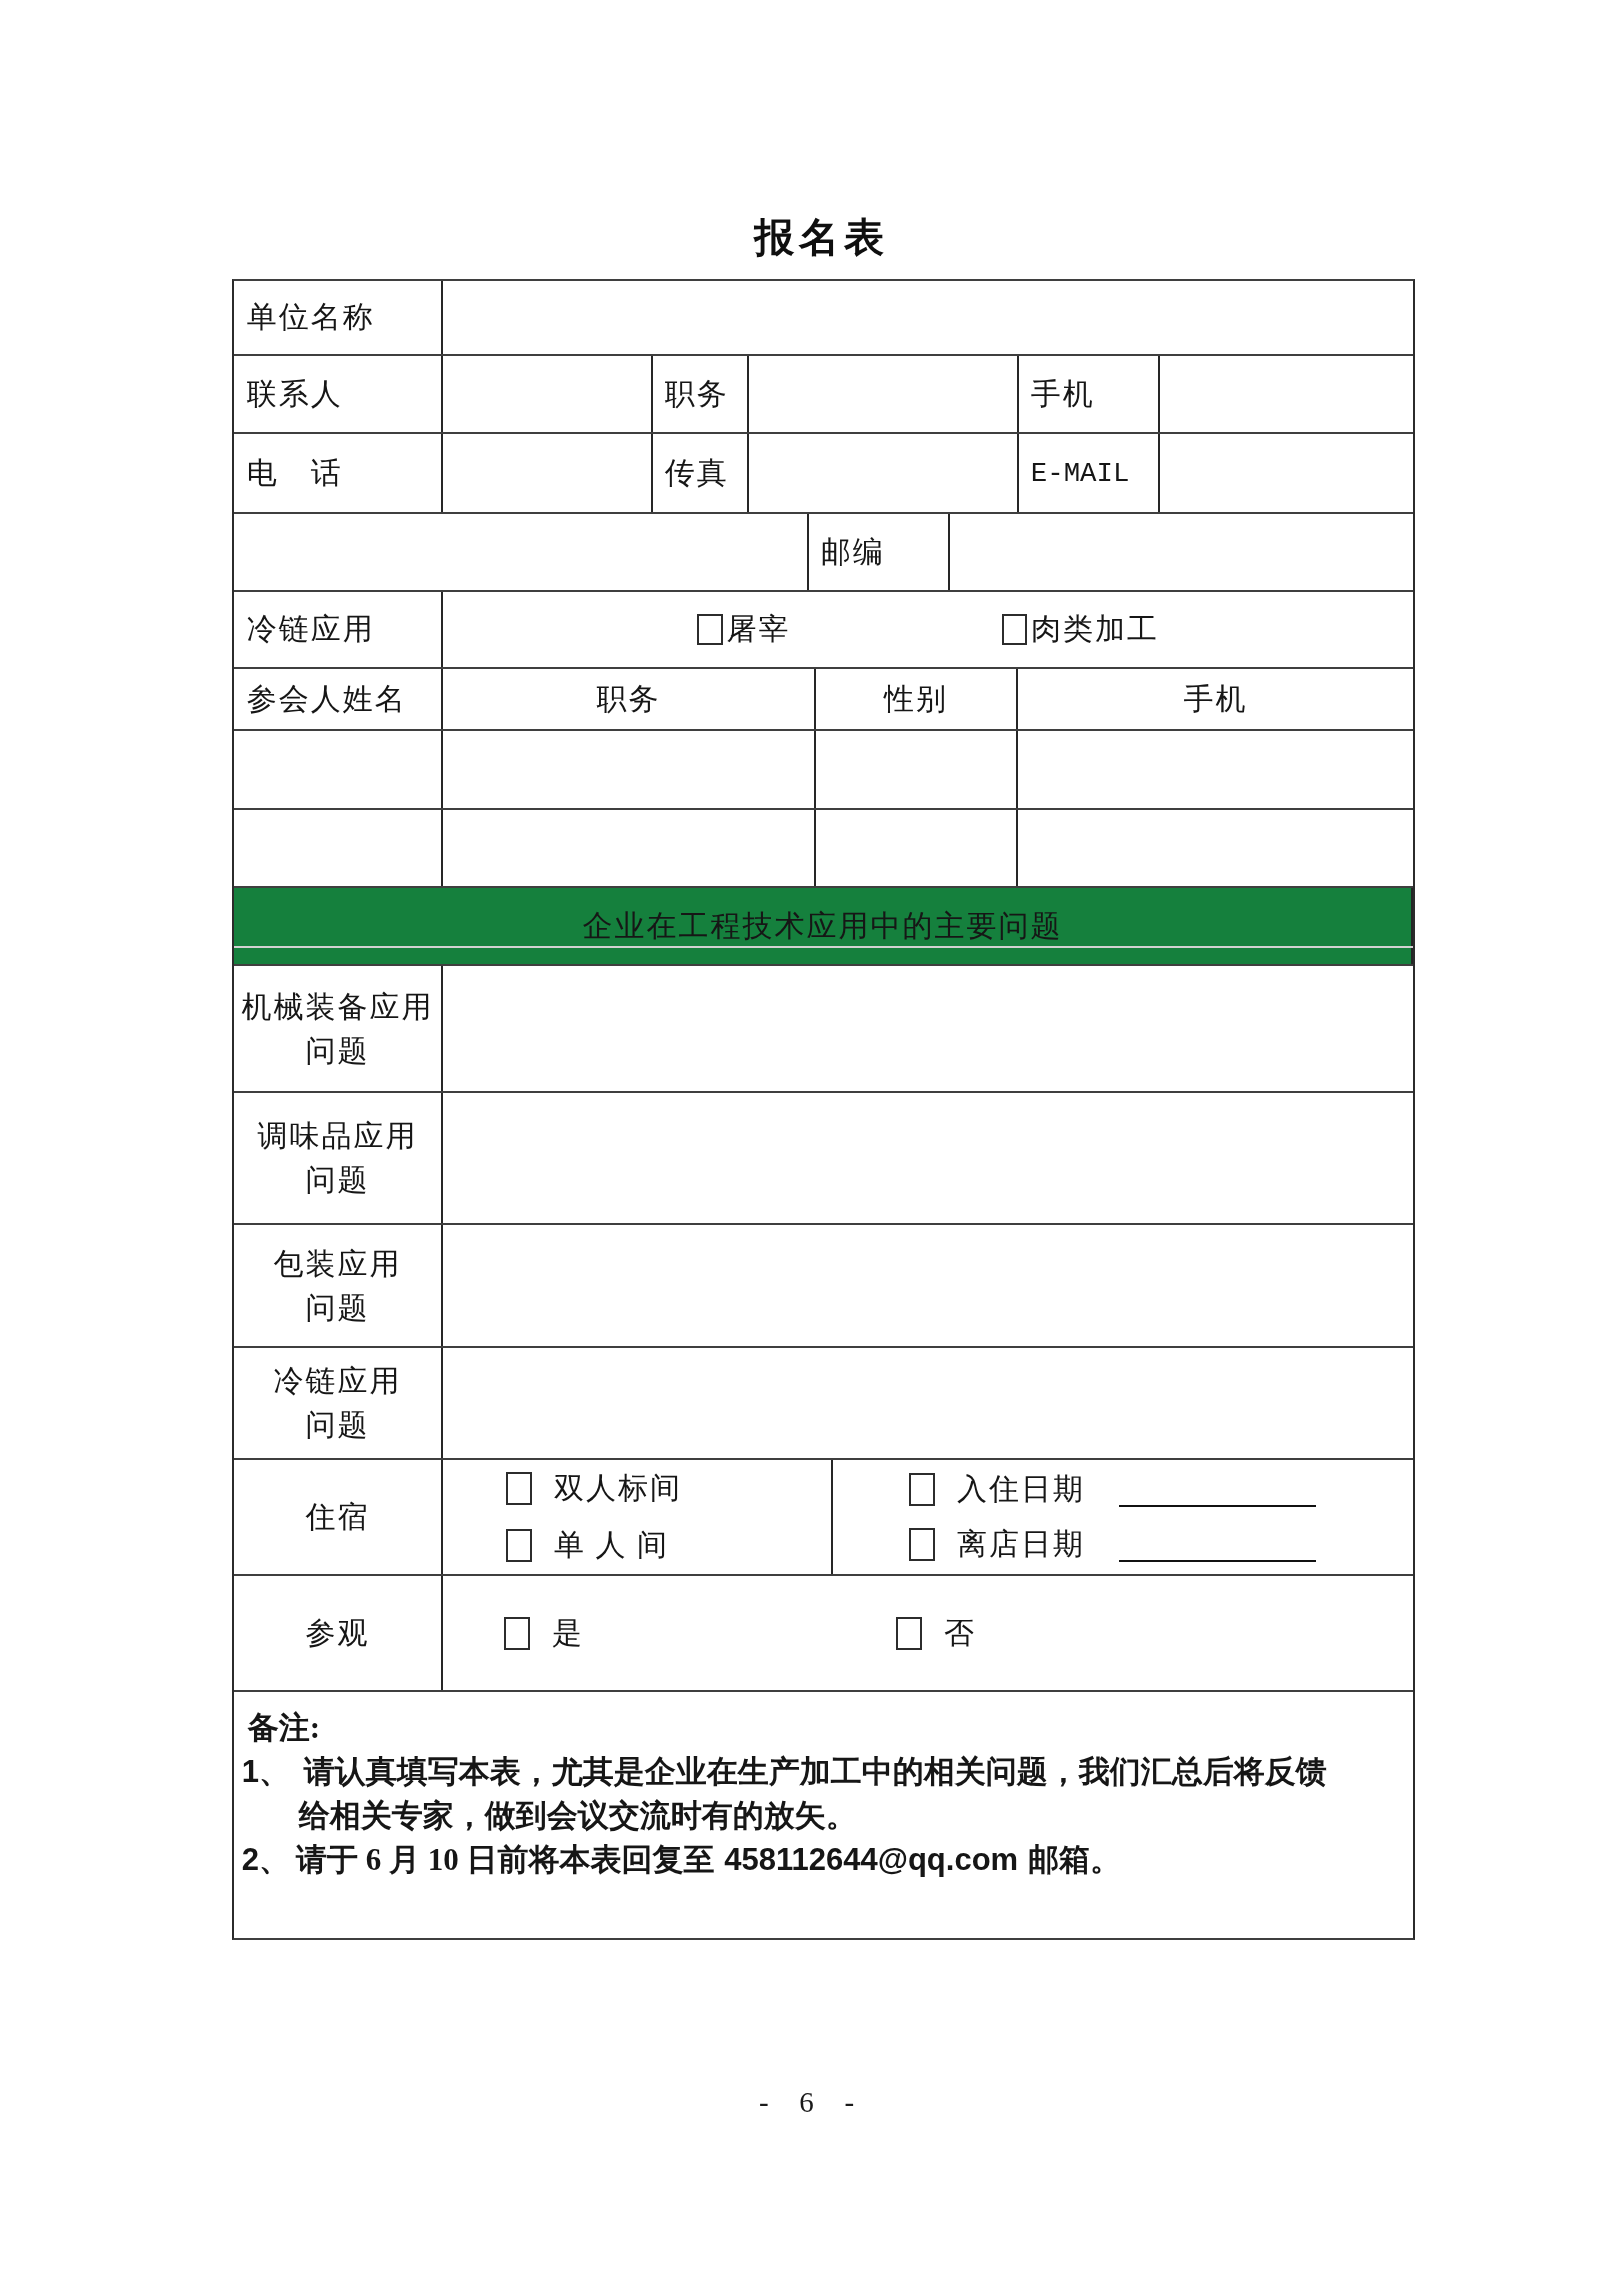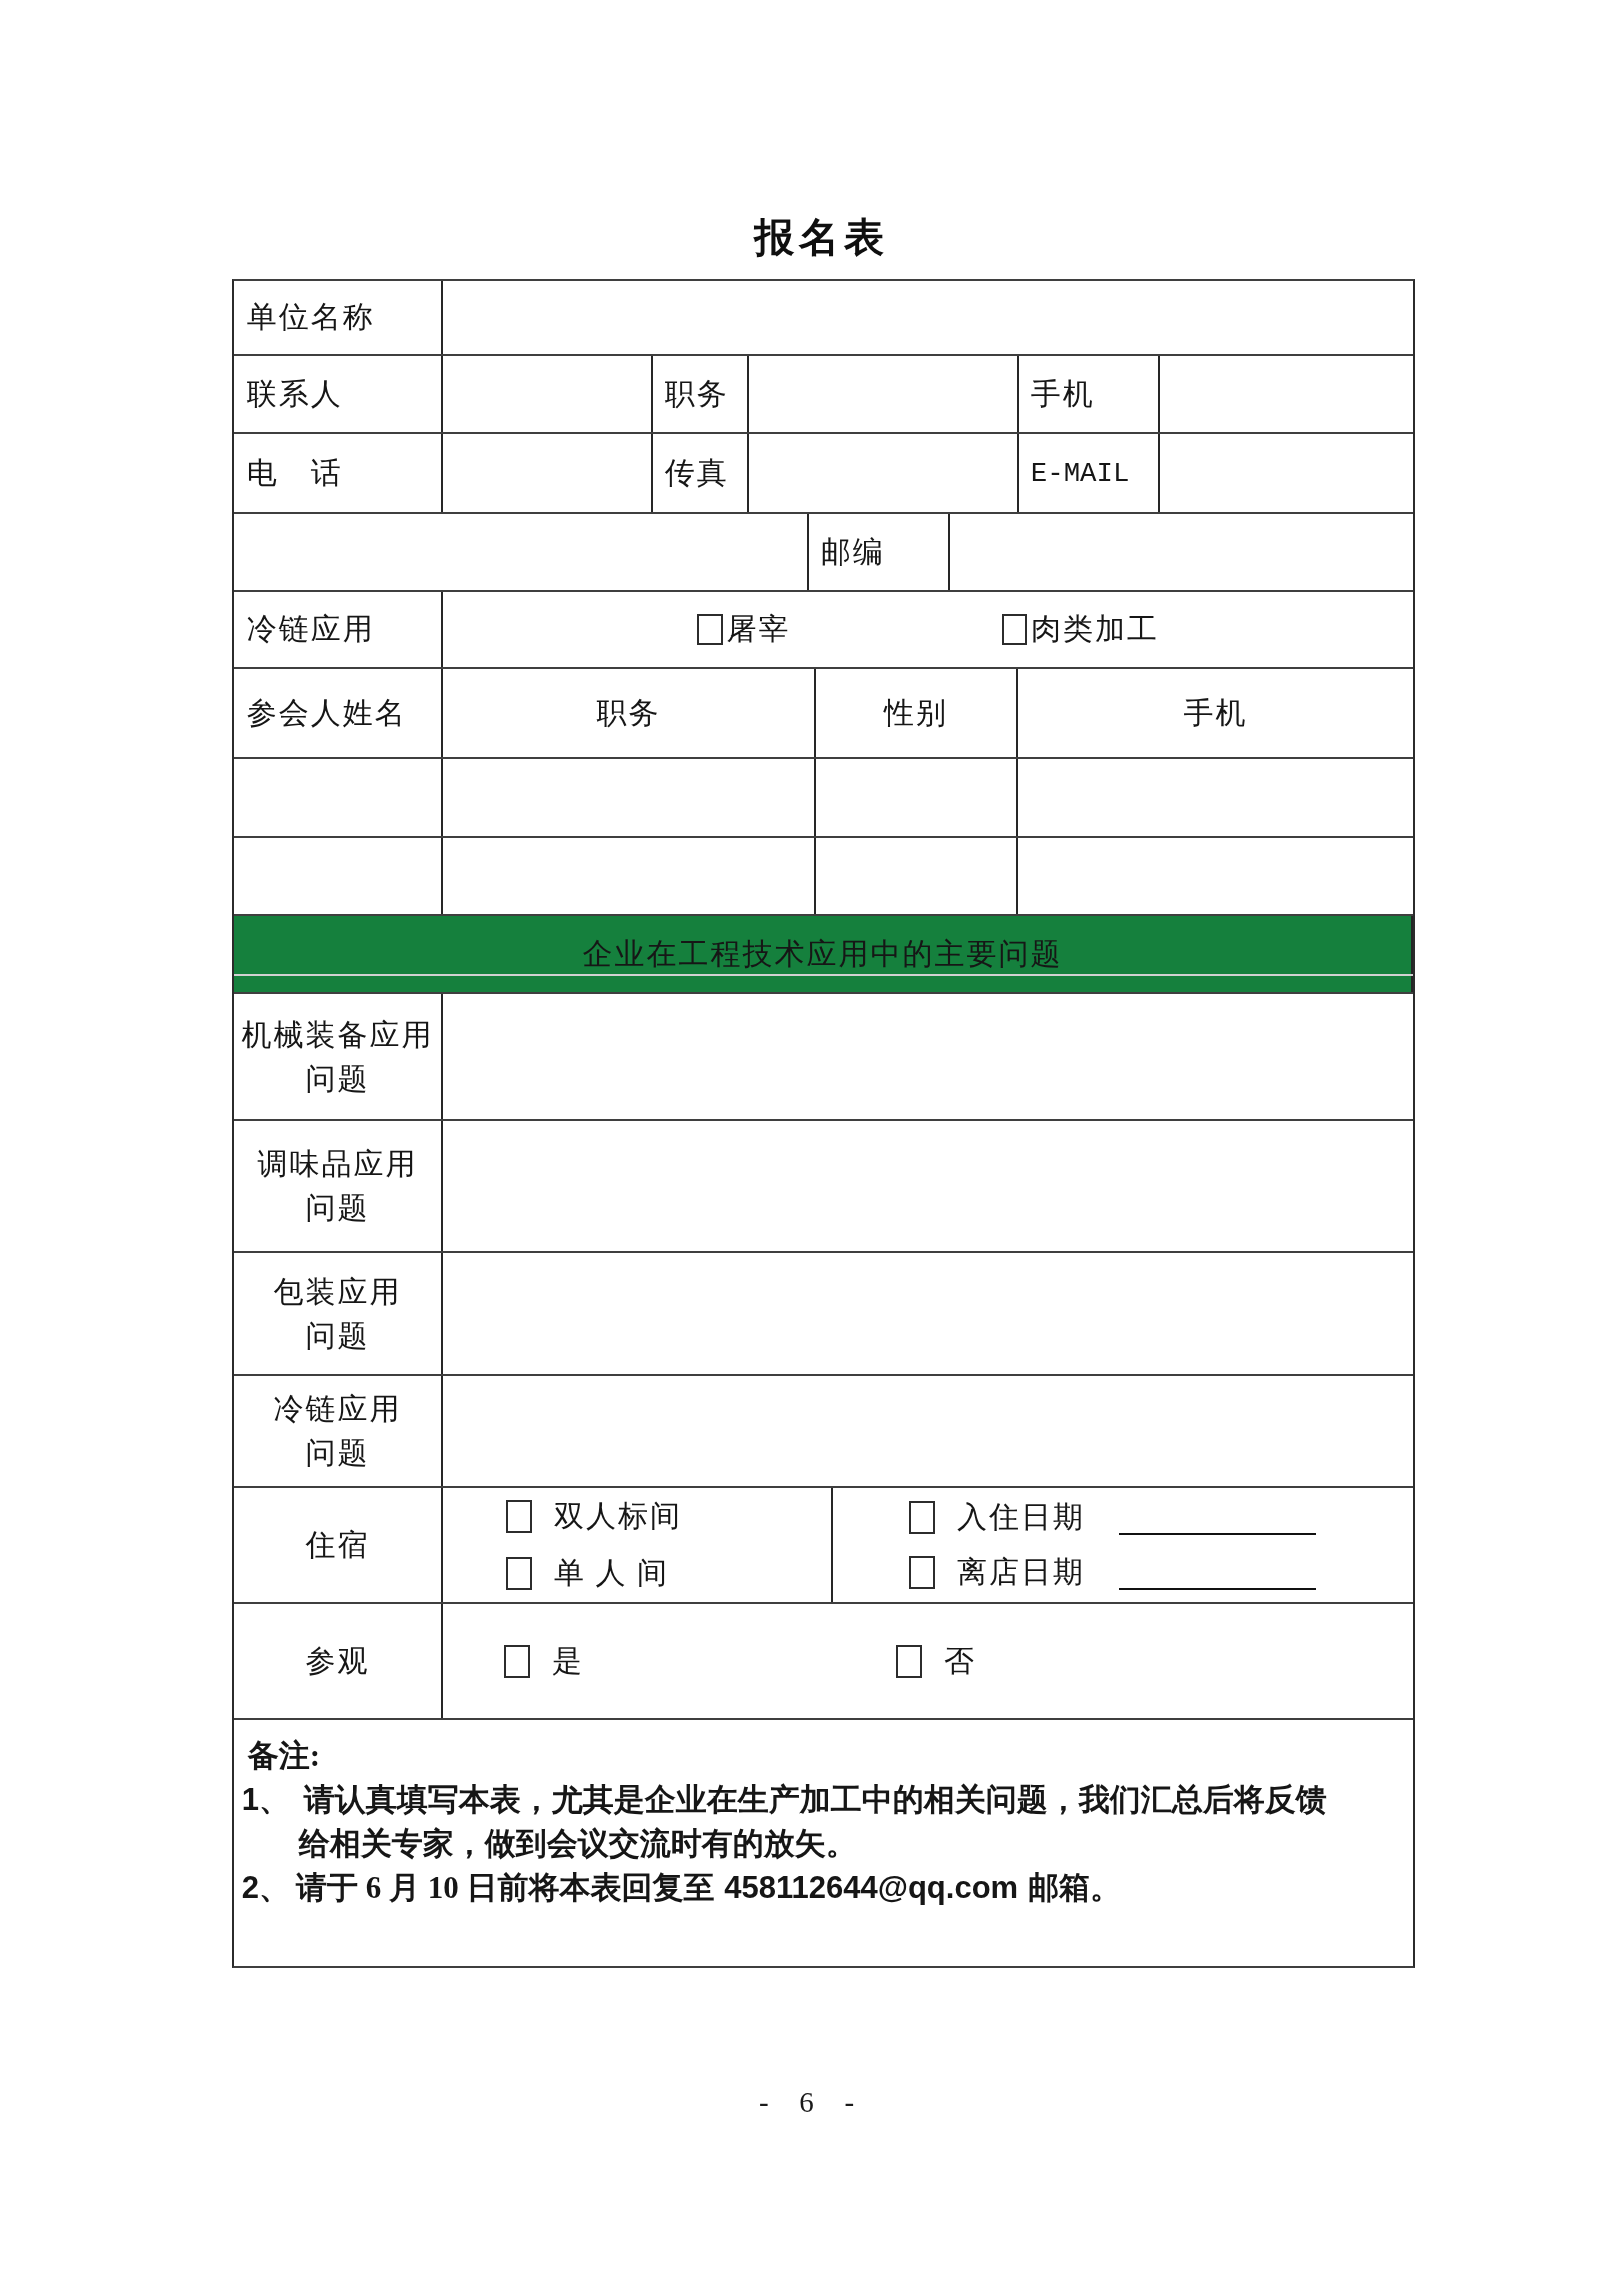--- a/index.html
+++ b/index.html
@@ -31,21 +31,21 @@
   .w-214 { flex:0 0 210px; }
   .w-98  { flex:0 0 96px; }
   .w-275 { flex:0 0 270px; }
   .w-144 { flex:0 0 141px; }
   .w-587 { flex:0 0 575px; }
   .w-381 { flex:0 0 373px; }
   .w-206 { flex:0 0 202px; }
   .w-398 { flex:0 0 390px; }
 
   .r1{height:75px} .r2{height:78px} .r3{height:80px} .r4{height:78px}
-  .r5{height:77px} .r6{height:90px} .r7{height:79px} .r8{height:78px}
+  .r5{height:77px} .r6{height:62px} .r7{height:79px} .r8{height:78px}
   .r9{height:78px} .r10{height:127px} .r11{height:132px} .r12{height:123px}
   .r13{height:112px} .r14{height:116px} .r15{height:116px} .r16{height:246px}
 
   .label-left { padding-left:12.7px; }
   .pad-sm { padding-left:11.8px; }
   .centered { justify-content:center; text-align:center; }
   .mono { font-family:"Liberation Mono", monospace; font-size:27.4px; letter-spacing:0; }
   .sans { font-family:"Liberation Sans", sans-serif; }
 
   .section-row { background:#15803d; position:relative; }

